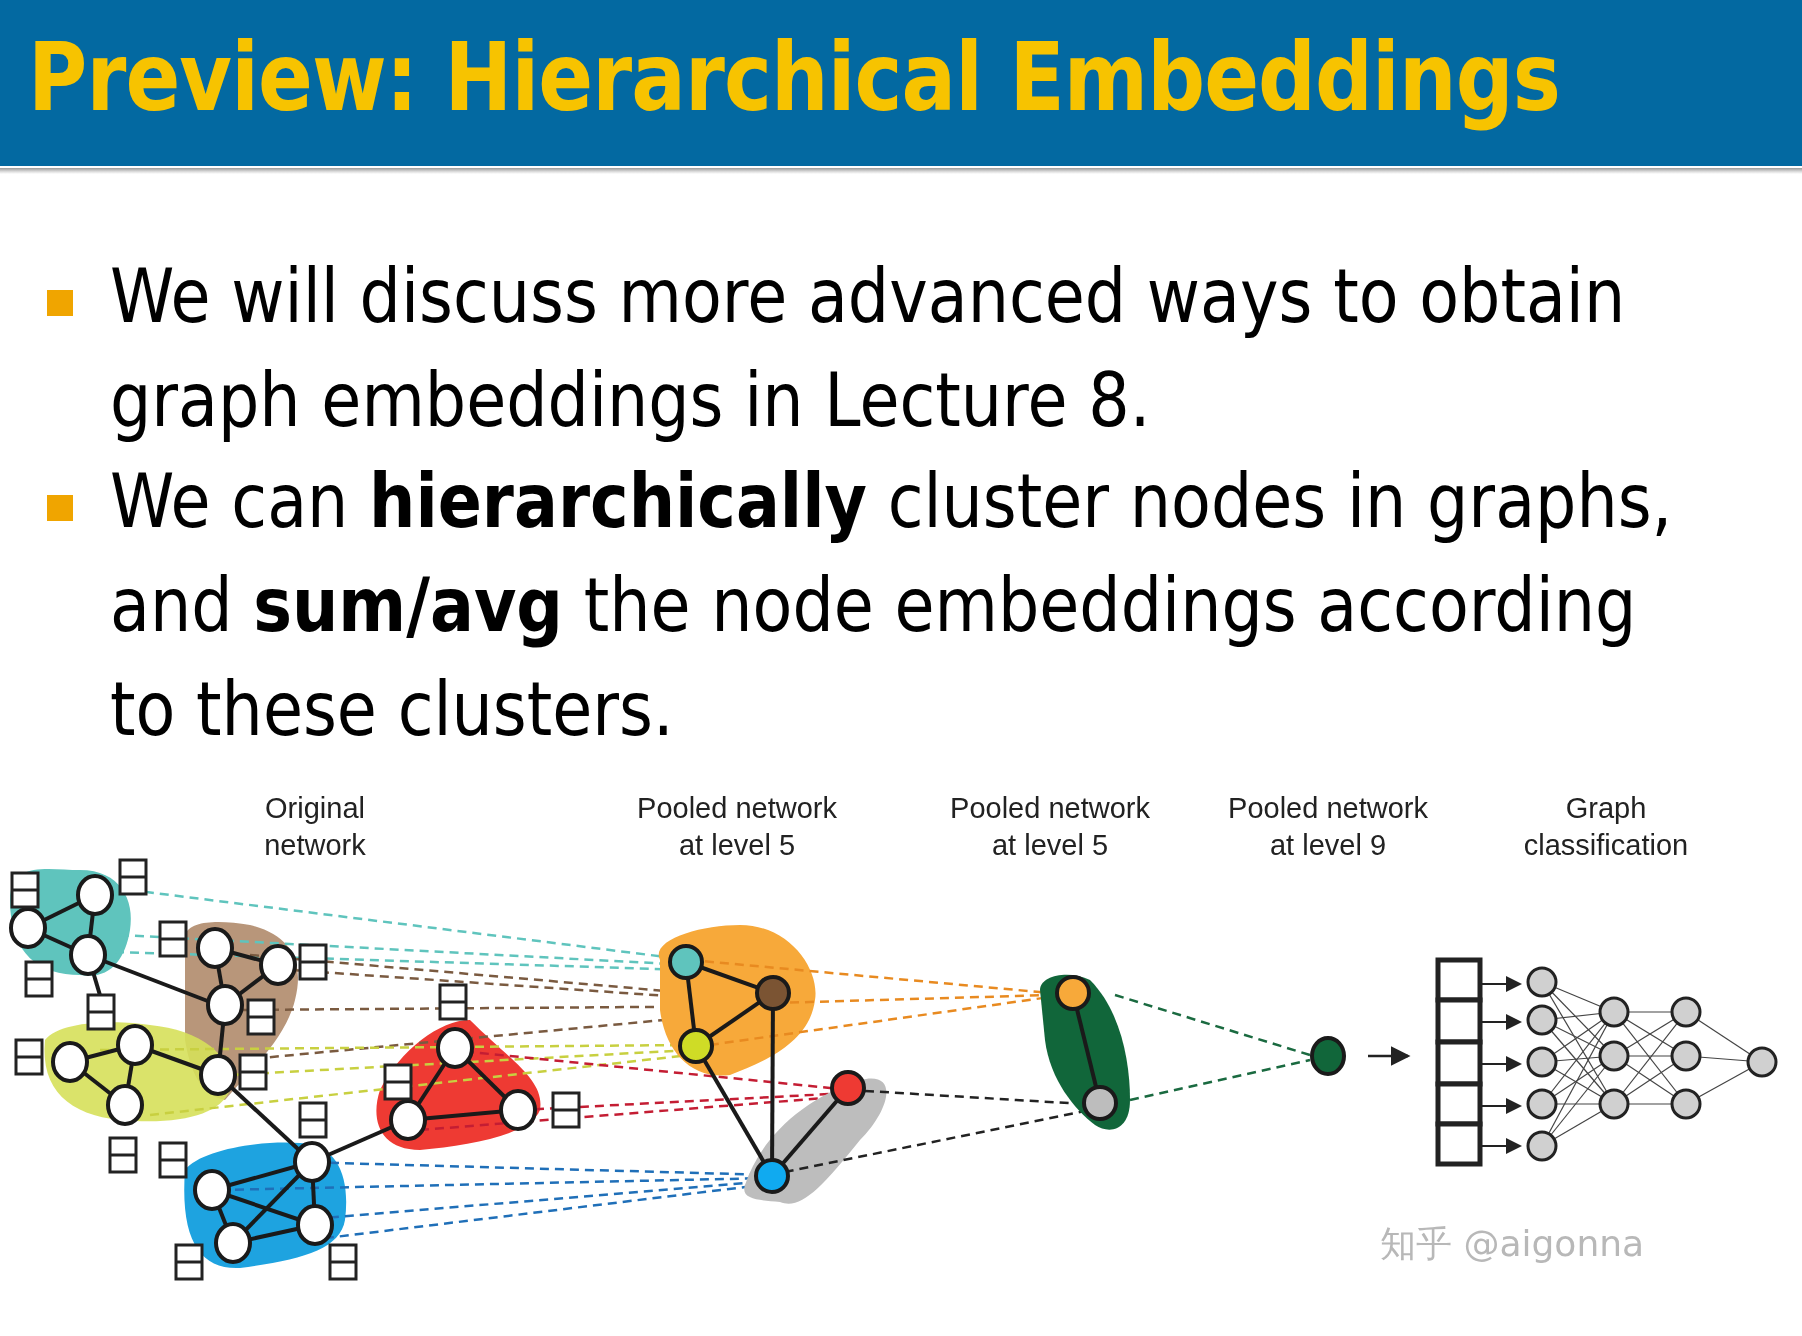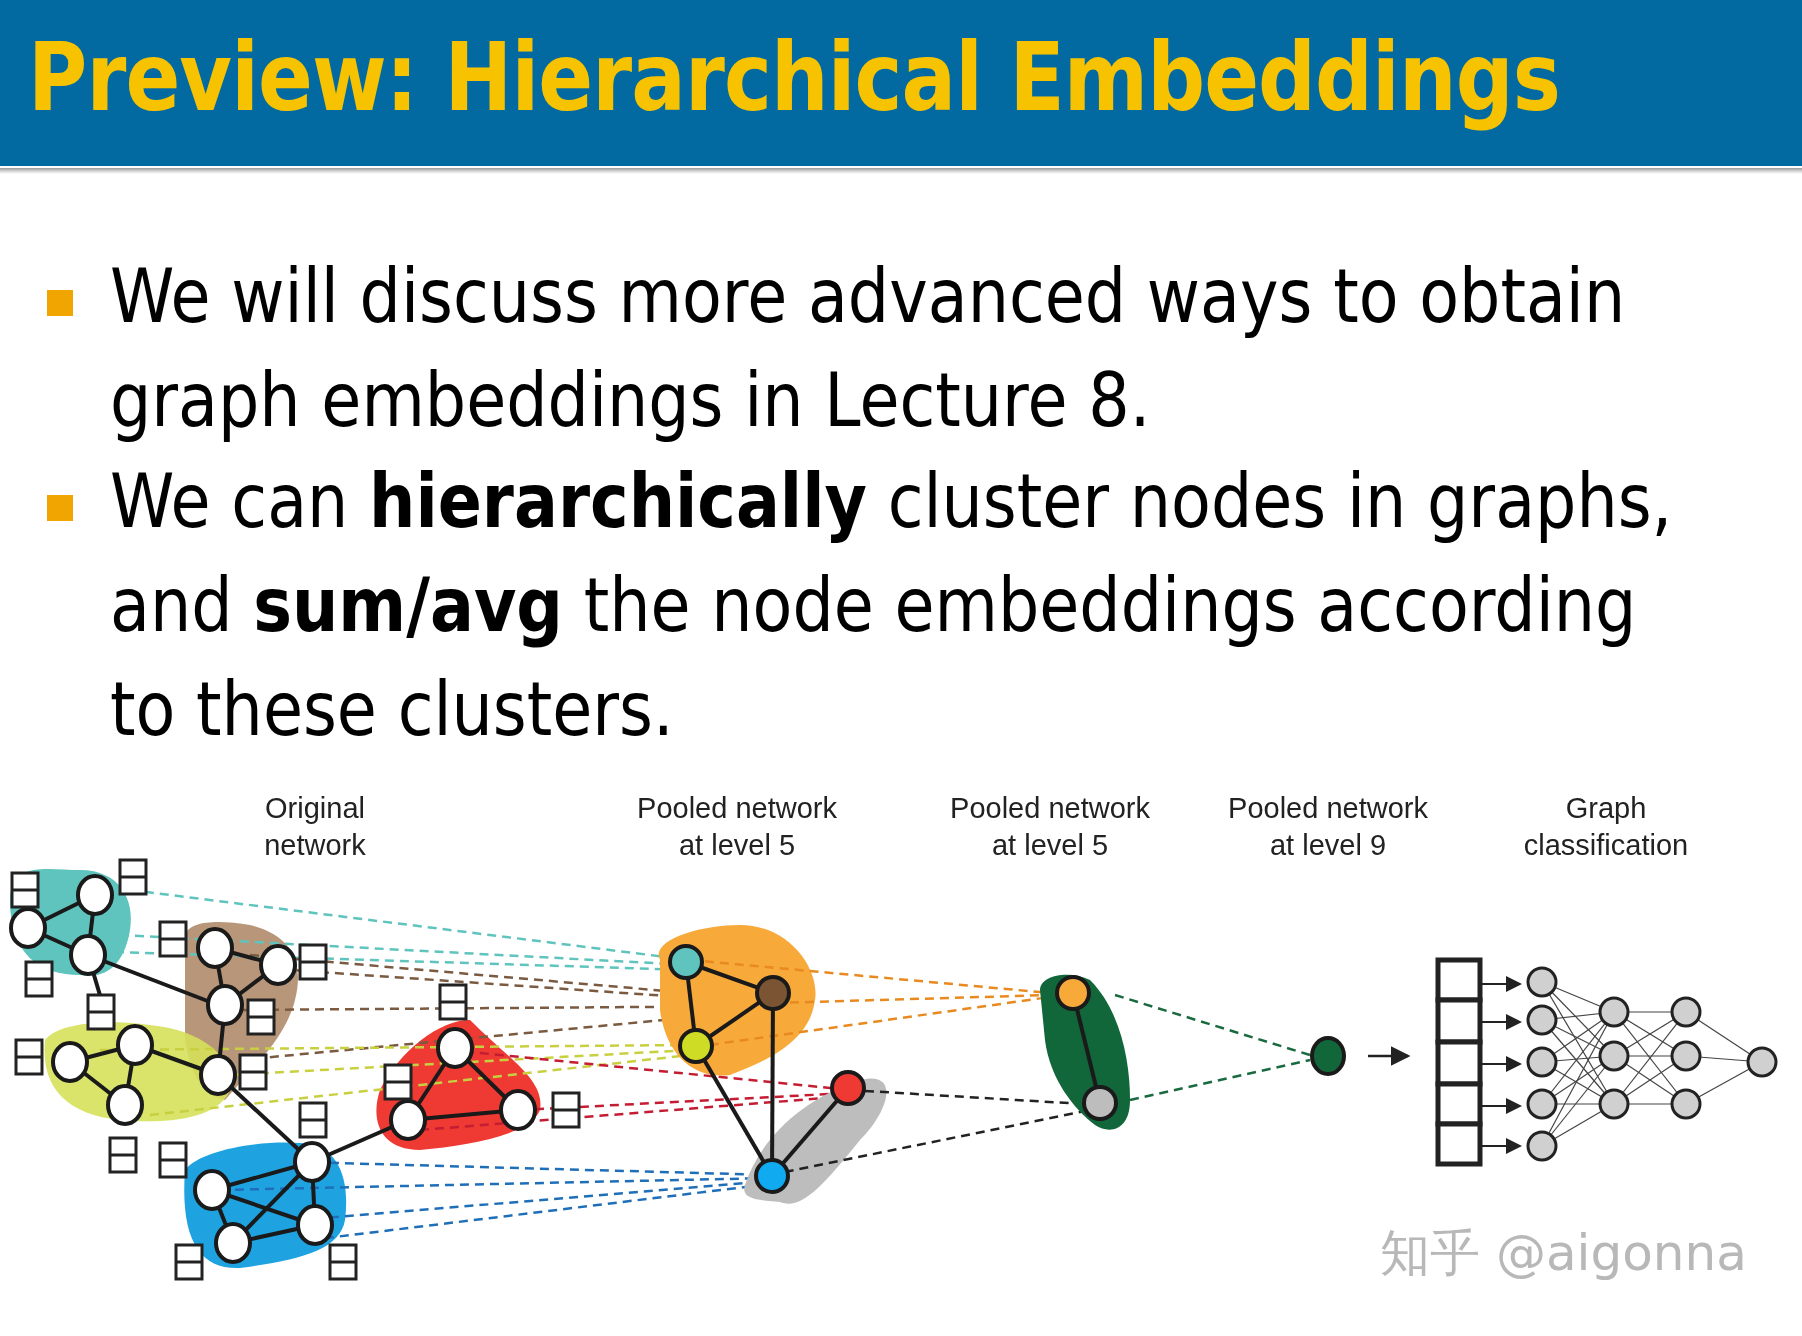--- a/index.html
+++ b/index.html
@@ -6,21 +6,21 @@
   body { width: 1802px; height: 1336px; position: relative; overflow: hidden; font-family: "Liberation Sans", sans-serif; }
   .title-bar { position: absolute; left: 0; top: 0; width: 1802px; height: 166px; background: #0369a1; }
   .title-text { position: absolute; left: 28px; top: 18px; font-family: "DejaVu Sans", sans-serif; font-size: 94px; font-weight: bold; color: #f7c300; letter-spacing: -1px; transform: scaleX(0.86); transform-origin: left center; white-space: nowrap; line-height: 120px; }
   .title-rule { position: absolute; left: 0; top: 168px; width: 1802px; height: 6px; background: linear-gradient(#9a9a9a, #dcdcdc 60%, #ffffff); }
   .bullets { position: absolute; left: 0; top: 250px; width: 1802px; }
   .bullet { position: absolute; left: 0; width: 1802px; }
   .bullet-marker { position: absolute; left: 47px; width: 26px; height: 26px; background: #f0a500; }
   .bullet-text { position: absolute; left: 110px; width: 1680px; font-family: "DejaVu Sans", sans-serif; font-size: 74px; color: #000; line-height: 104px; transform: scaleX(0.88); transform-origin: left top; white-space: nowrap; }
   .bullet-text b { font-weight: bold; }
   .label { position: absolute; text-align: center; font-family: "Liberation Sans", sans-serif; font-size: 29px; color: #222; line-height: 37px; }
-  .watermark { position: absolute; left: 1380px; top: 1220px; font-family: "DejaVu Sans", sans-serif; font-size: 50px; color: #b8b8b8; white-space: nowrap; }
+  .watermark { position: absolute; left: 1380px; top: 1220px; font-family: "DejaVu Sans", sans-serif; font-size: 36px; color: #b8b8b8; white-space: nowrap; }
 </style>
 </head>
 <body>
 
 <div class="title-bar">
   <div class="title-text">Preview: Hierarchical Embeddings</div>
 </div>
 <div class="title-rule"></div>
 
 <div class="bullets">

